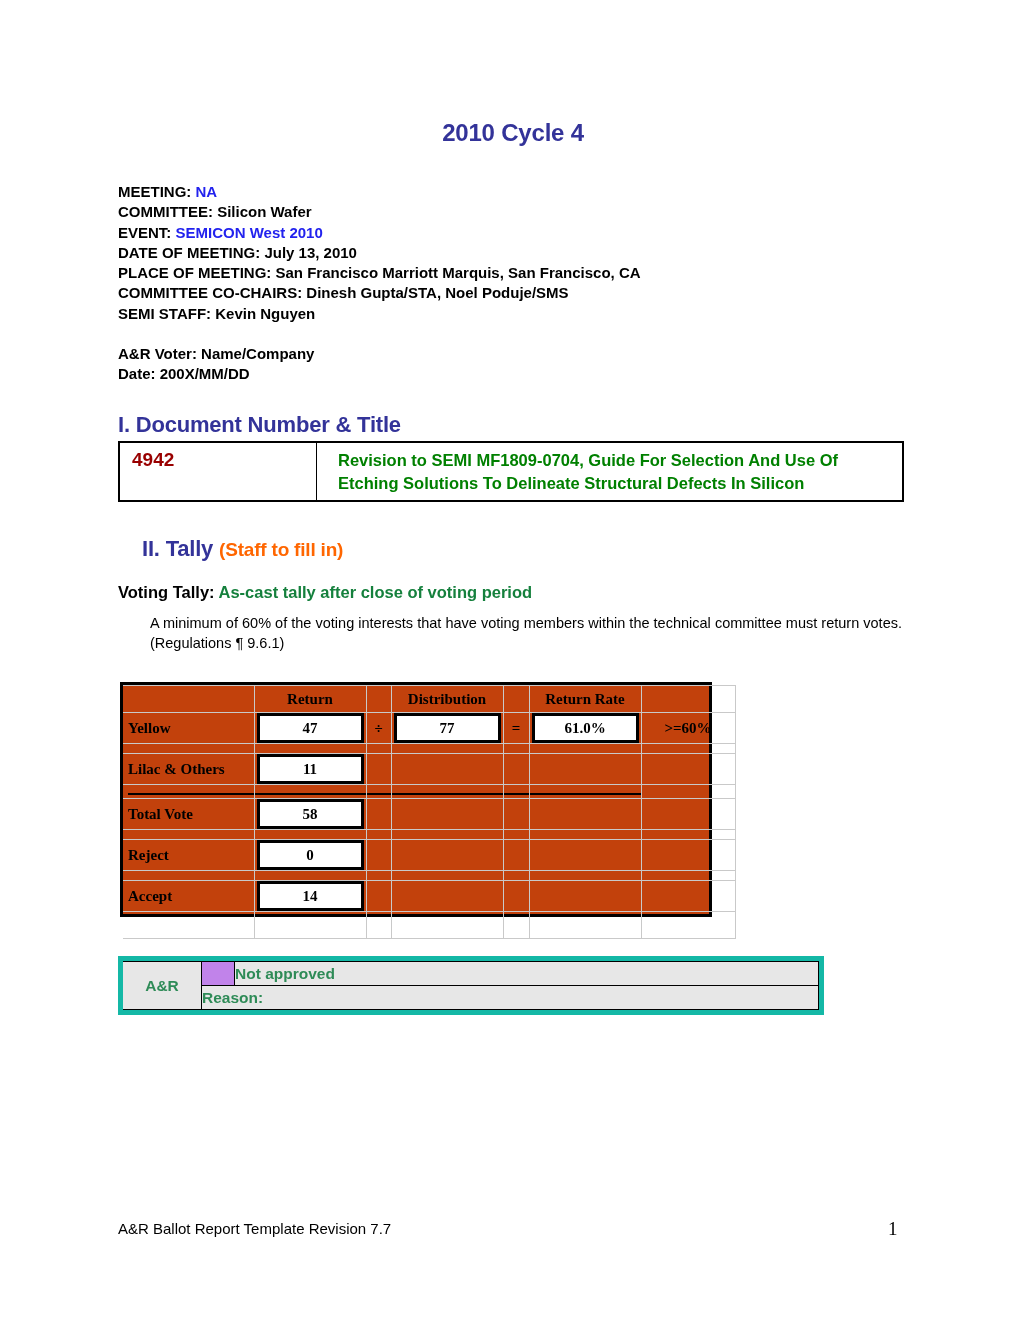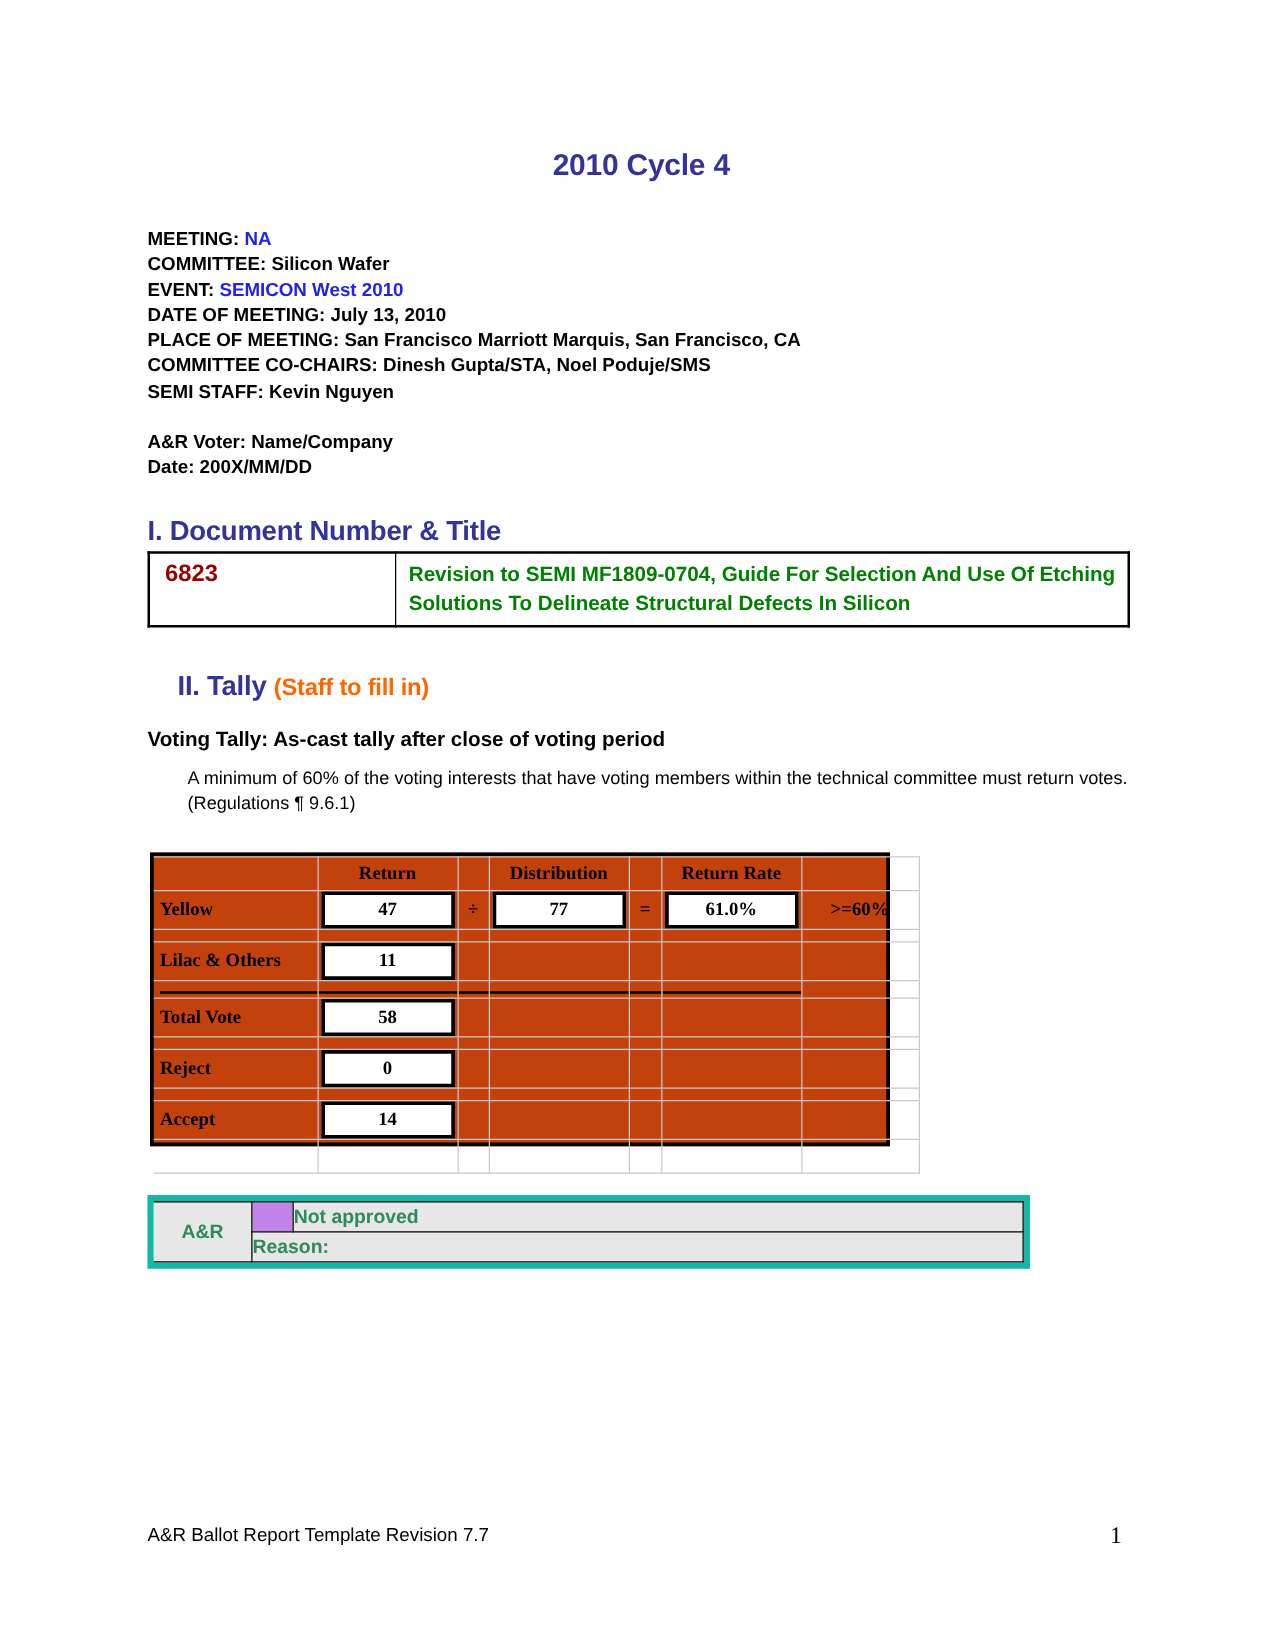--- a/index.html
+++ b/index.html
@@ -99,34 +99,34 @@
     font-weight: bold;
     font-size: 19px;
     padding-top: 6px;
     padding-left: 12px;
   }
   .doc-table td.ttl {
     color: #008000;
     font-weight: bold;
     font-size: 16.5px;
     line-height: 23px;
-    padding-left: 10px;
+    padding-left: 21px;
     padding-top: 6px;
   }
 
   
   .voting-tally-line {
     position: absolute;
     left: 118px;
     top: 583px;
     font-size: 16.5px;
     font-weight: bold;
     white-space: nowrap;
   }
-  .voting-tally-line .accent { color: #000000; }
+  .voting-tally-line .accent { color: #15803d; }
 
   .reg-note {
     position: absolute;
     left: 150px;
     top: 613px;
     width: 752px;
     font-size: 14.5px;
     line-height: 20px;
     text-align: justify;
     color: #000;
@@ -280,21 +280,21 @@
   <div class="voter-block">
     <div>A&amp;R Voter: Name/Company</div>
     <div>Date: 200X/MM/DD</div>
   </div>
 
   <div class="sec-heading" id="sec1">I. Document Number &amp; Title</div>
 
   <table class="doc-table">
     <tbody>
         <tr>
-      <td class="num">6823</td>
+      <td class="num">4942</td>
       <td class="ttl">Revision to SEMI MF1809-0704, Guide For Selection And Use Of Etching Solutions To Delineate Structural Defects In Silicon</td>
     </tr>
   </tbody>
     </table>
 
   <div class="sec-heading" id="sec2"><span>II. Tally </span><span class="suffix">(Staff to fill in)</span></div>
 
   <div class="voting-tally-line"><span>Voting Tally: </span><span class="accent">As-cast tally after close of voting period</span></div>
 
   <div class="reg-note">A minimum of 60% of the voting interests that have voting members within the technical committee must return votes. (Regulations ¶ 9.6.1)</div>

